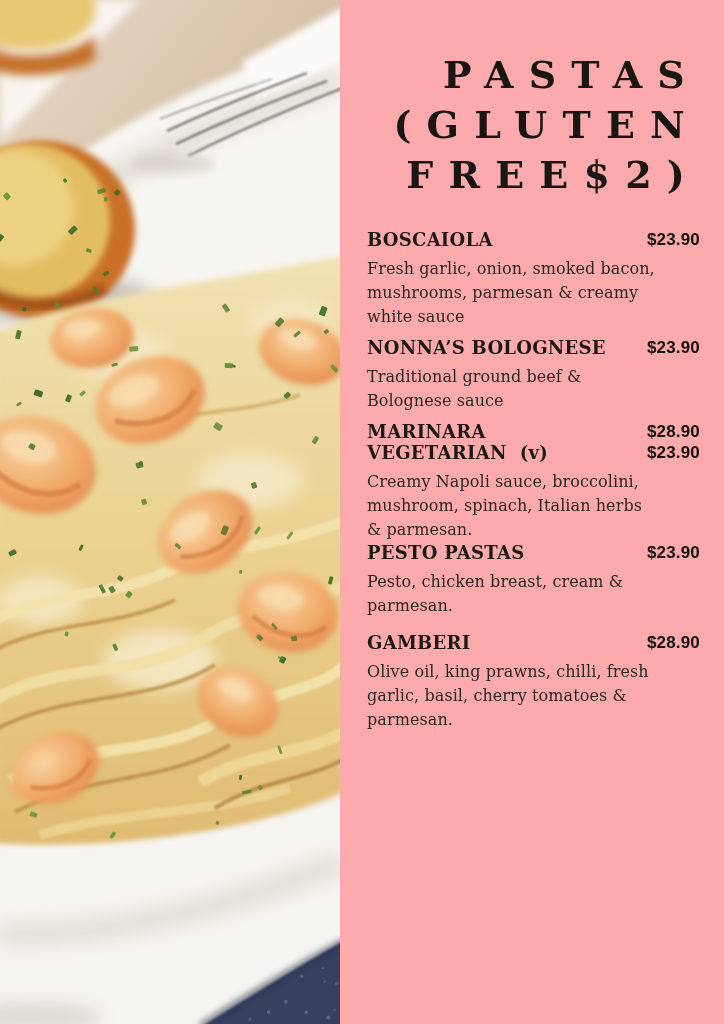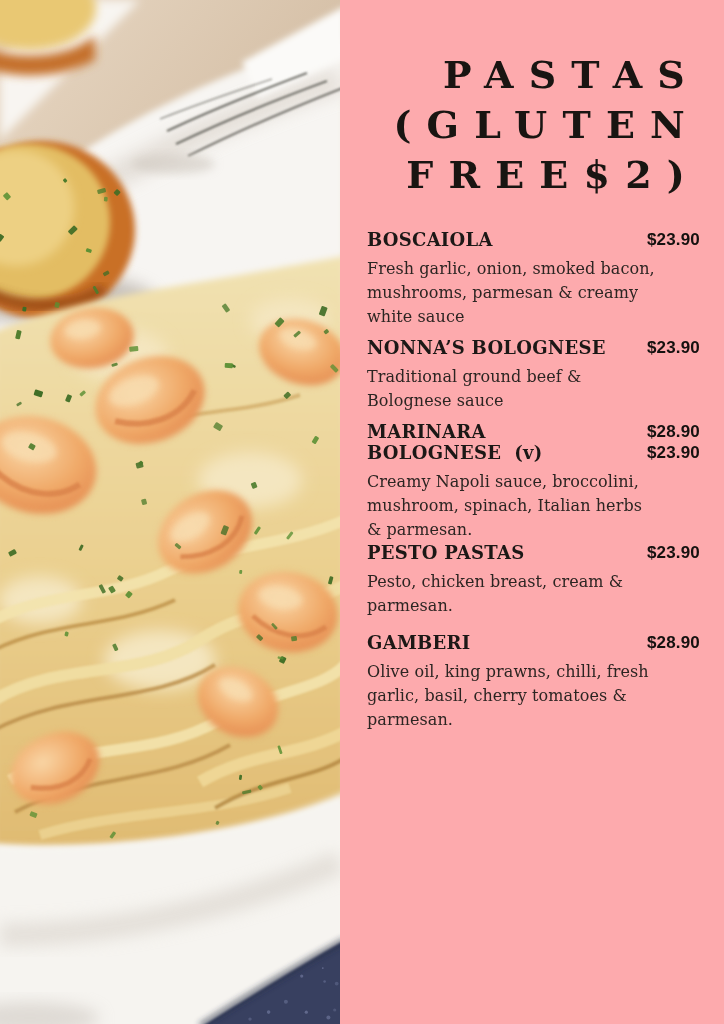--- a/index.html
+++ b/index.html
@@ -290,21 +290,21 @@
 
     <div class="item">
       <div class="item-head">
         <span class="item-name">MARINARA</span>
         <span class="item-price">$28.90</span>
       </div>
     </div>
 
     <div class="item">
       <div class="item-head">
-        <span class="item-name">BOLOGNESE  (v)</span>
+        <span class="item-name">VEGETARIAN  (v)</span>
         <span class="item-price">$23.90</span>
       </div>
       <p class="item-desc">Creamy Napoli sauce, broccolini, mushroom, spinach, Italian herbs &amp; parmesan.</p>
     </div>
 
     <div class="item">
       <div class="item-head">
         <span class="item-name">PESTO PASTAS</span>
         <span class="item-price">$23.90</span>
       </div>

